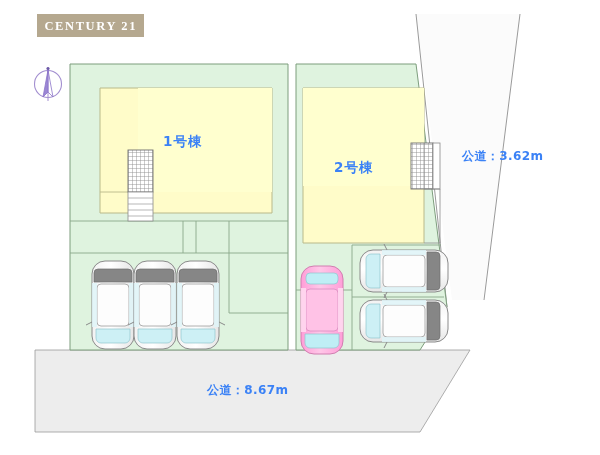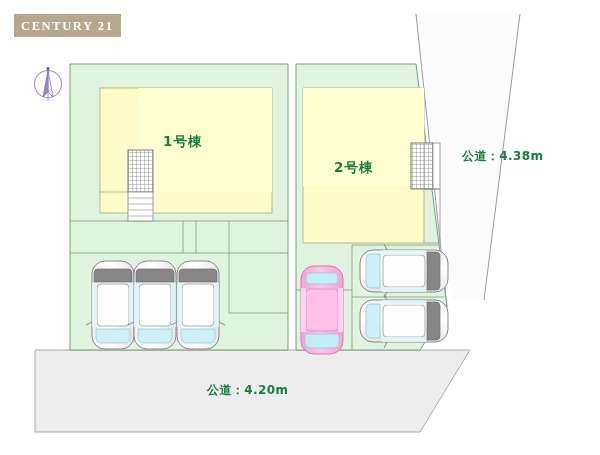--- a/index.html
+++ b/index.html
@@ -9,20 +9,21 @@
   }
   body {
     font-family: "Liberation Sans", "DejaVu Sans", sans-serif;
   }
   #page {
     position: relative;
     width: 600px;
     height: 445px;
     background: #ffffff;
     overflow: hidden;
+    text-align: right;
   }
   .svg-layer {
     position: absolute;
     left: 0;
     top: 0;
     width: 600px;
     height: 455px;
   }
 
   
@@ -50,21 +51,21 @@
     margin-left: 4px;
     color: #b8ab93;
     font-size: 9.5px;
     letter-spacing: 0.5px;
     white-space: nowrap;
   }
 
   
   .map-label {
     position: absolute;
-    color: #15803d;
+    color: #3b82f6;
     white-space: nowrap;
   }
   .bldg-label {
     font-size: 13.5px;
     font-weight: bold;
     letter-spacing: 1px;
     font-family: "DejaVu Sans", "Liberation Sans", sans-serif;
   }
   .road-label {
     font-size: 12px;
@@ -208,17 +209,17 @@
   <div id="brand">
     <div class="brand-box">
       <span class="c21">CENTURY 21</span>
     </div>
   </div>
 
   <div class="map-label bldg-label" style="left:163px; top:133px;">1号棟</div>
 
   <div class="map-label bldg-label" style="left:334px; top:159px;">2号棟</div>
 
-  <div class="map-label road-label" style="left:462px; top:148px;">公道：4.38m</div>
-
-  <div class="map-label road-label" style="left:207px; top:382px;">公道：4.20m</div>
+  <div class="map-label road-label" style="left:462px; top:148px;">公道：3.62m</div>
+
+  <div class="map-label road-label" style="left:207px; top:382px;">公道：8.67m</div>
 
 </div>
 
 </body></html>

